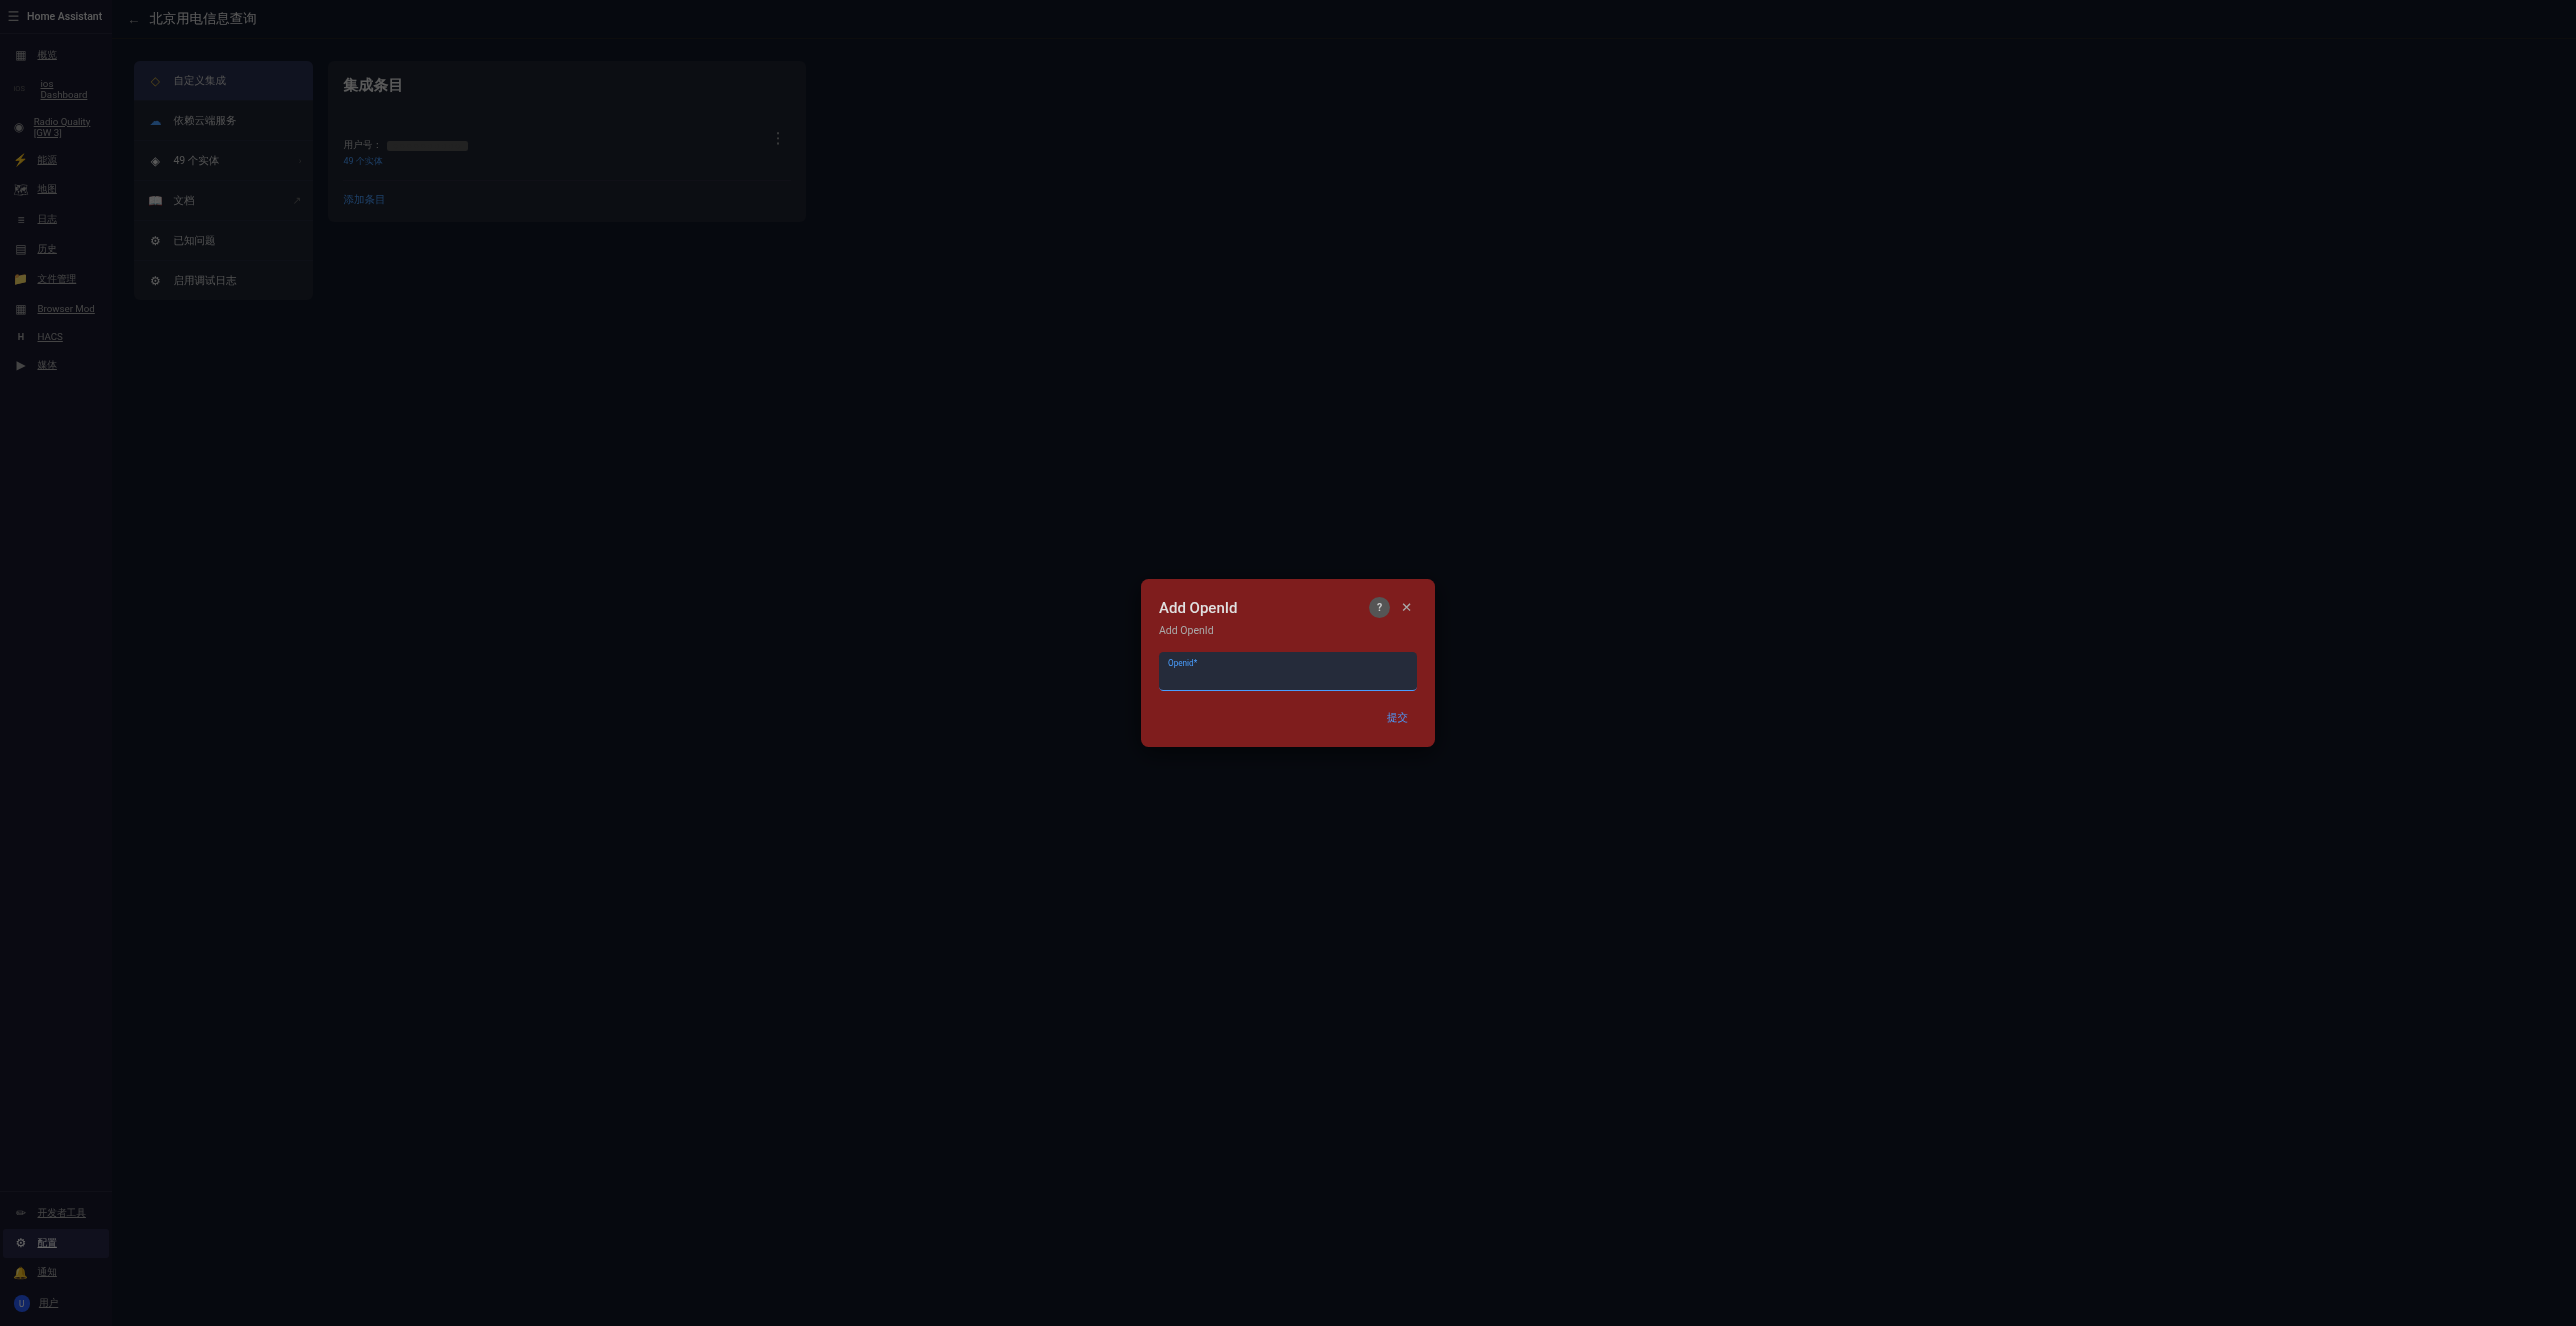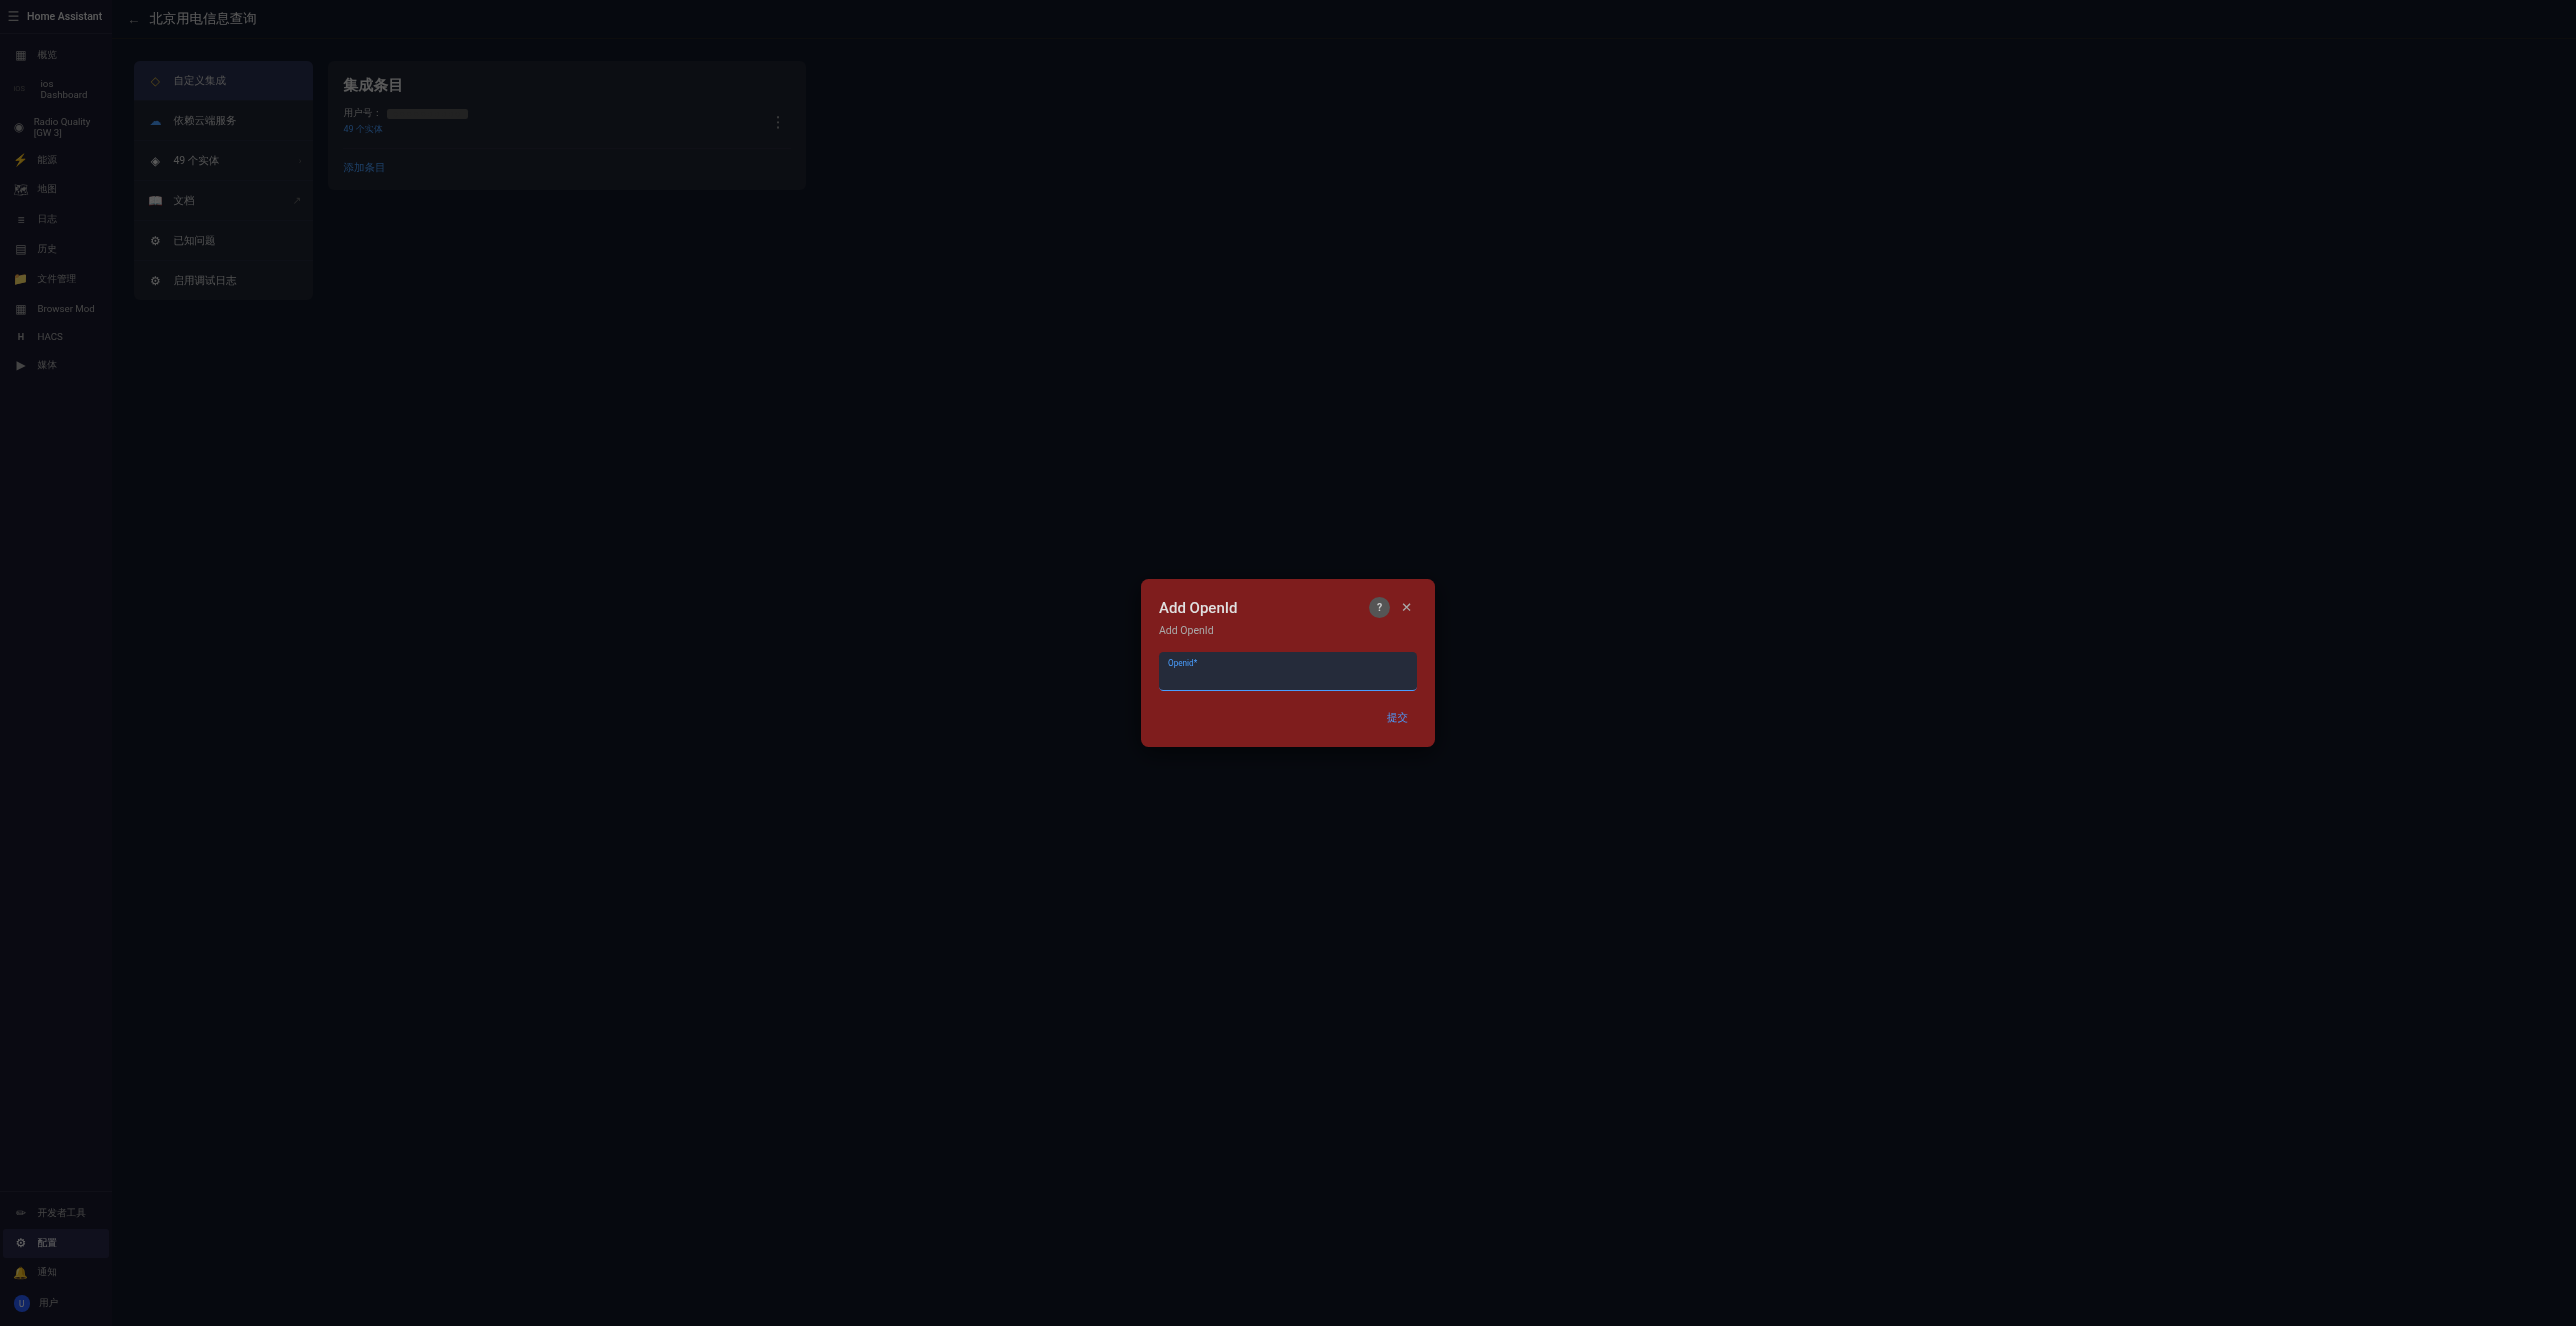--- a/index.html
+++ b/index.html
@@ -59,20 +59,21 @@
       background: #2a2a4a;
       color: #fff;
     }
     .sidebar-item .item-icon {
       font-size: 12px;
       width: 15px;
       text-align: center;
     }
     .sidebar-item .item-label {
       font-size: 9.7px;
+      text-decoration: underline;
     }
     .sidebar-item .item-prefix {
       font-size: 7.5px;
       color: #666;
       min-width: 18px;
     }
     .sidebar-bottom {
       padding: 6px 0;
       border-top: 0.7px solid #2a2a3e;
     }
@@ -180,20 +181,21 @@
     }
     .user-row {
       display: flex;
       align-items: center;
       justify-content: space-between;
     }
     .user-info {
       display: flex;
       flex-direction: column;
       gap: 3px;
+      margin-top: 32px;
     }
     .user-id-row {
       display: flex;
       align-items: center;
       gap: 4.5px;
       font-size: 9.7px;
       color: #bbb;
     }
     .user-id-mask {
       background: #555;

